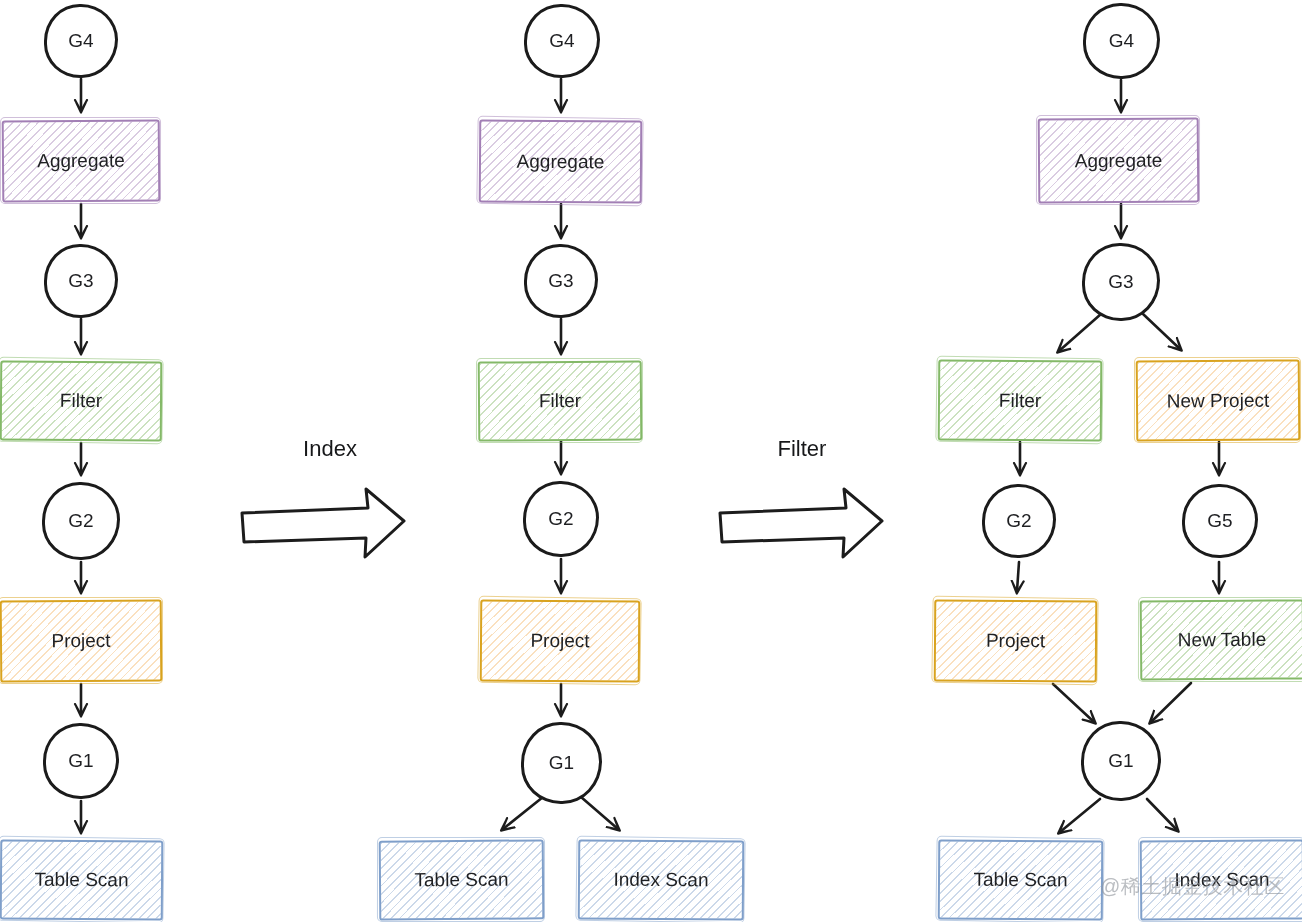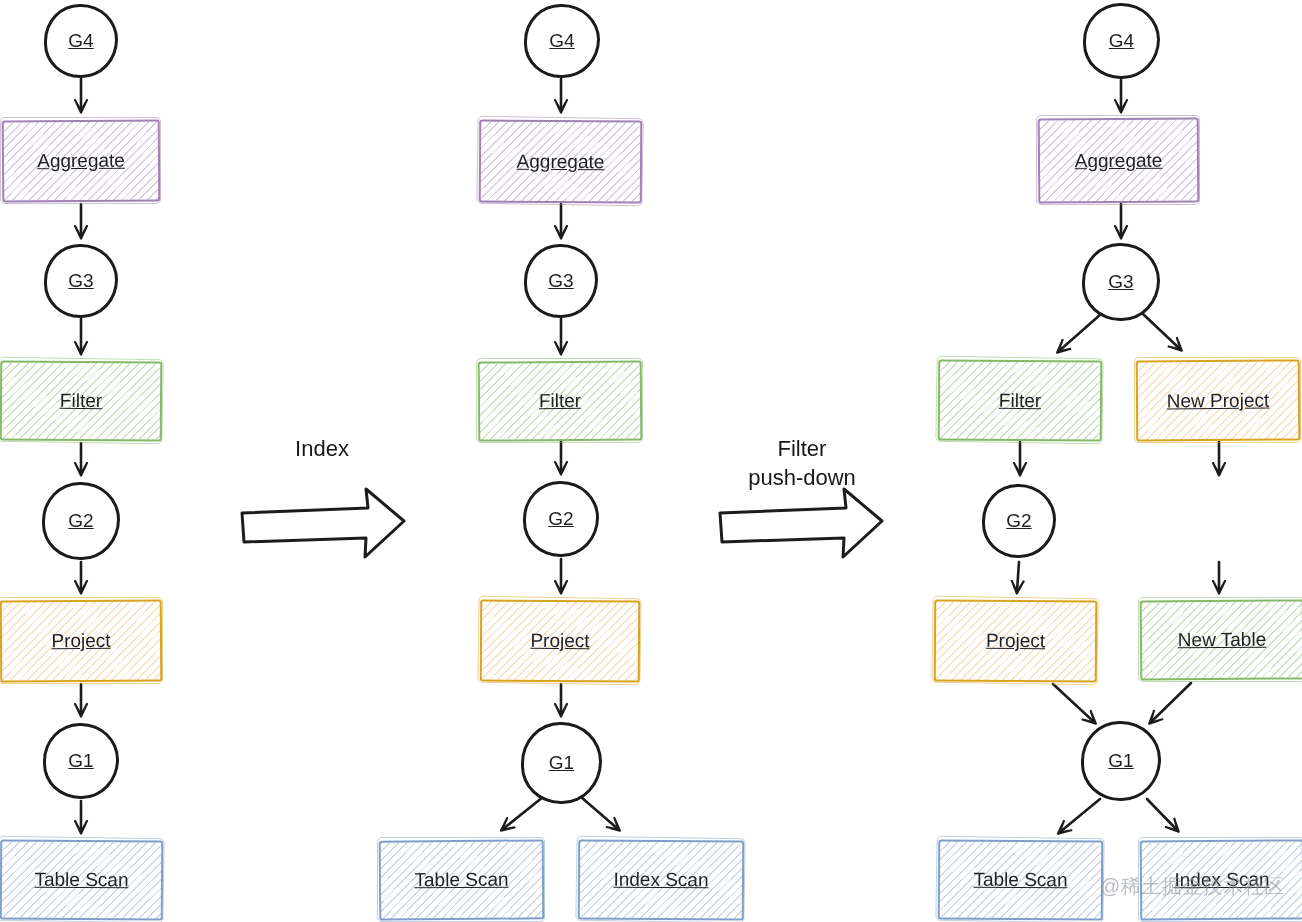--- a/index.html
+++ b/index.html
@@ -2,21 +2,21 @@
 <html><head>
 <meta charset="utf-8">
 <style>
   html,body{margin:0;padding:0;background:#ffffff;}
   body{width:1302px;height:922px;overflow:hidden;font-family:"Liberation Sans",sans-serif;}
   .canvas{position:relative;width:1302px;height:922px;background:#fff;overflow:hidden;}
   svg.edges{position:absolute;left:0;top:0;width:1302px;height:922px;pointer-events:none;}
 
   .node{position:absolute;display:flex;align-items:center;justify-content:center;
         color:#1f2023;font-size:19px;background-color:#fff;box-sizing:border-box;z-index:2;}
-  .node .nl{position:relative;z-index:3;text-decoration:underline;}
+  .node .nl{position:relative;z-index:3;}
 
   .box{border:2.6px solid var(--bc);border-radius:3px;
        background-image:repeating-linear-gradient(135deg,var(--hc) 0 1.3px,transparent 1.3px 6px);}
   .box::after{content:"";position:absolute;inset:-5px -3px -4px -4px;border:1.7px solid var(--bc);
        opacity:.5;border-radius:5px;transform:rotate(.5deg);pointer-events:none;}
   .r1{transform:rotate(-.45deg);}
   .r2{transform:rotate(.4deg);}
 
   .purple{--bc:#a27fb5;--hc:rgba(162,127,181,.40);}
   .green {--bc:#84b968;--hc:rgba(132,185,104,.42);}
@@ -98,21 +98,21 @@
   <div class="node box orange r1" style="left:0px;top:600px;width:162px;height:82px">
       <span class="nl">Project</span>
     </div>
   <div class="node circle" style="left:43px;top:723px;width:76px;height:76px">
       <span class="nl">G1</span>
     </div>
   <div class="node box blue r2" style="left:0px;top:840px;width:163px;height:80px">
       <span class="nl">Table Scan</span>
     </div>
 
-  <div class="tlabel" style="left:237px;top:434px">
+  <div class="tlabel" style="left:245px;top:434px">
     <div>Index</div>
   </div>
 
   <div class="node circle" style="left:524px;top:4px;width:76px;height:74px">
       <span class="nl">G4</span>
     </div>
   <div class="node box purple r2" style="left:479px;top:120px;width:163px;height:83px">
       <span class="nl">Aggregate</span>
     </div>
   <div class="node circle" style="left:524px;top:244px;width:74px;height:74px">
@@ -132,40 +132,42 @@
     </div>
   <div class="node box blue r1" style="left:379px;top:840px;width:165px;height:80px">
       <span class="nl">Table Scan</span>
     </div>
   <div class="node box blue r2" style="left:578px;top:840px;width:166px;height:80px">
       <span class="nl">Index Scan</span>
     </div>
 
   <div class="tlabel" style="left:717px;top:434px">
     <div>Filter</div>
-    <div>push-down</div>
   </div>
 
   <div class="node circle" style="left:1083px;top:3px;width:77px;height:76px">
       <span class="nl">G4</span>
     </div>
   <div class="node box purple r1" style="left:1038px;top:118px;width:161px;height:85px">
       <span class="nl">Aggregate</span>
     </div>
   <div class="node circle" style="left:1082px;top:243px;width:78px;height:78px">
       <span class="nl">G3</span>
     </div>
   <div class="node box green r2" style="left:938px;top:360px;width:164px;height:81px">
       <span class="nl">Filter</span>
     </div>
   <div class="node box orange r1" style="left:1136px;top:360px;width:164px;height:81px">
       <span class="nl">New Project</span>
     </div>
   <div class="node circle" style="left:982px;top:484px;width:74px;height:74px">
       <span class="nl">G2</span>
+    </div>
+  <div class="node circle" style="left:1182px;top:484px;width:76px;height:74px">
+      <span class="nl">G5</span>
     </div>
   <div class="node box orange r2" style="left:934px;top:600px;width:163px;height:82px">
       <span class="nl">Project</span>
     </div>
   <div class="node box green r1" style="left:1140px;top:600px;width:164px;height:80px">
       <span class="nl">New Table</span>
     </div>
   <div class="node circle" style="left:1081px;top:721px;width:80px;height:80px">
       <span class="nl">G1</span>
     </div>

